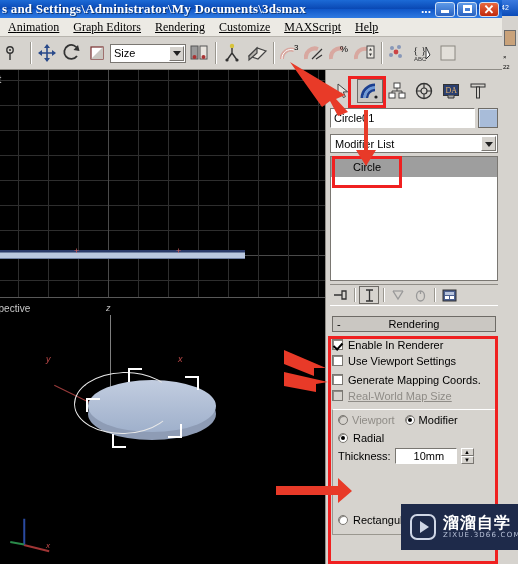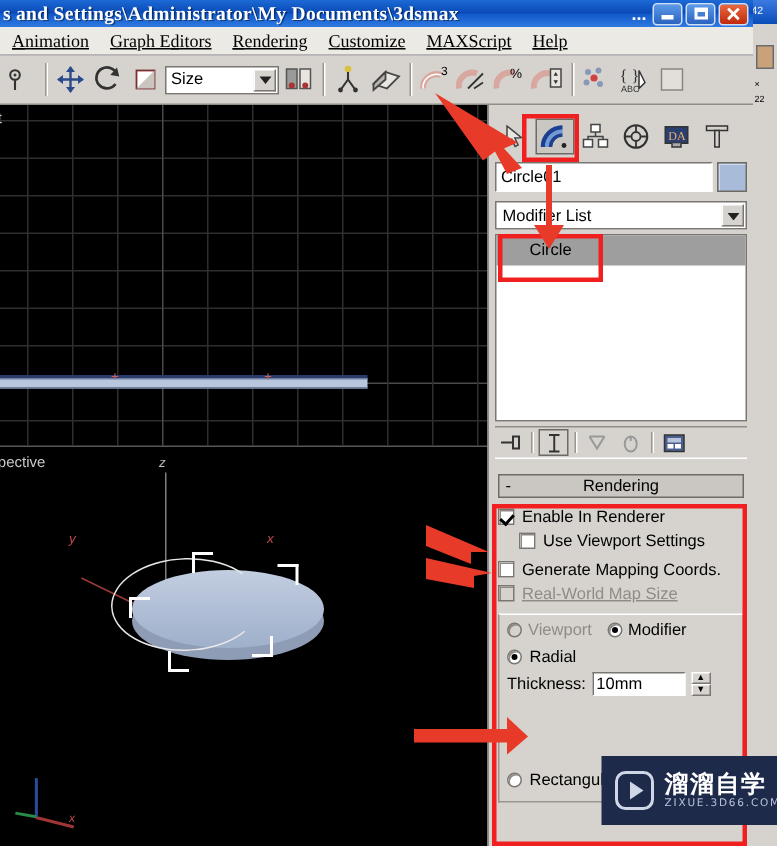--- a/index.html
+++ b/index.html
@@ -201,21 +201,21 @@
   .rollout-head {
     height:16px; background:#cac7c2; border:1px solid #6e6b66;
     display:flex; align-items:center; justify-content:center; position:relative;
     font-size:11px; color:#000; font-family:"Liberation Sans", sans-serif;
   }
   .rollout-head .minus {
     position:absolute; left:4px; top:1px; font-size:11px; line-height:13px;
   }
   .rollout-body { padding-top:5px; }
   .chkrow { display:flex; align-items:center; gap:5px; height:15px; margin-bottom:1px; }
-  .chkrow.indent { padding-left:14px; }
+  .chkrow.indent { padding-left:0; }
   .chkbox {
     width:11px; height:11px; background:#fff; border:1px solid #7a7772;
     box-shadow: inset 1px 1px 0 #8d8a85; position:relative; flex:none;
   }
   .chkbox.checked::after {
     content:""; position:absolute; left:2px; top:1px;
     width:4px; height:7px; border:solid #000; border-width:0 2px 2px 0;
     transform: rotate(42deg);
   }
   .chkbox.disabled { background:#d6d3ce; }
@@ -238,21 +238,21 @@
   .radio.dim { background:#d6d3ce; }
   .rlbl { font-size:11px; color:#000; font-family:"Liberation Sans", sans-serif; white-space:nowrap; }
   .rlbl.dim { color:#8f8c87; }
   .vp-rend-row { display:flex; align-items:center; gap:4px; margin-top:-2px; margin-bottom:4px; }
 
   .spinrow { display:flex; align-items:center; gap:4px; margin-top:2px; }
   .spinlbl { font-size:11px; font-family:"Liberation Sans", sans-serif; }
   .spinfield {
     width:62px; height:16px; background:#fff; border:1px solid #7a7772;
     border-right-color:#fff; border-bottom-color:#fff;
-    font-size:11px; padding-left:2px; display:flex; align-items:center;
+    font-size:11px; padding-left:18px; display:flex; align-items:center;
     font-family:"Liberation Sans", sans-serif;
   }
   .spinbtns { width:13px; height:16px; display:flex; flex-direction:column; }
   .spinb {
     flex:1; background:#d6d3ce; border:1px solid #fff;
     border-right-color:#7a7772; border-bottom-color:#7a7772;
     display:flex; align-items:center; justify-content:center; font-size:6px;
   }
 
   

